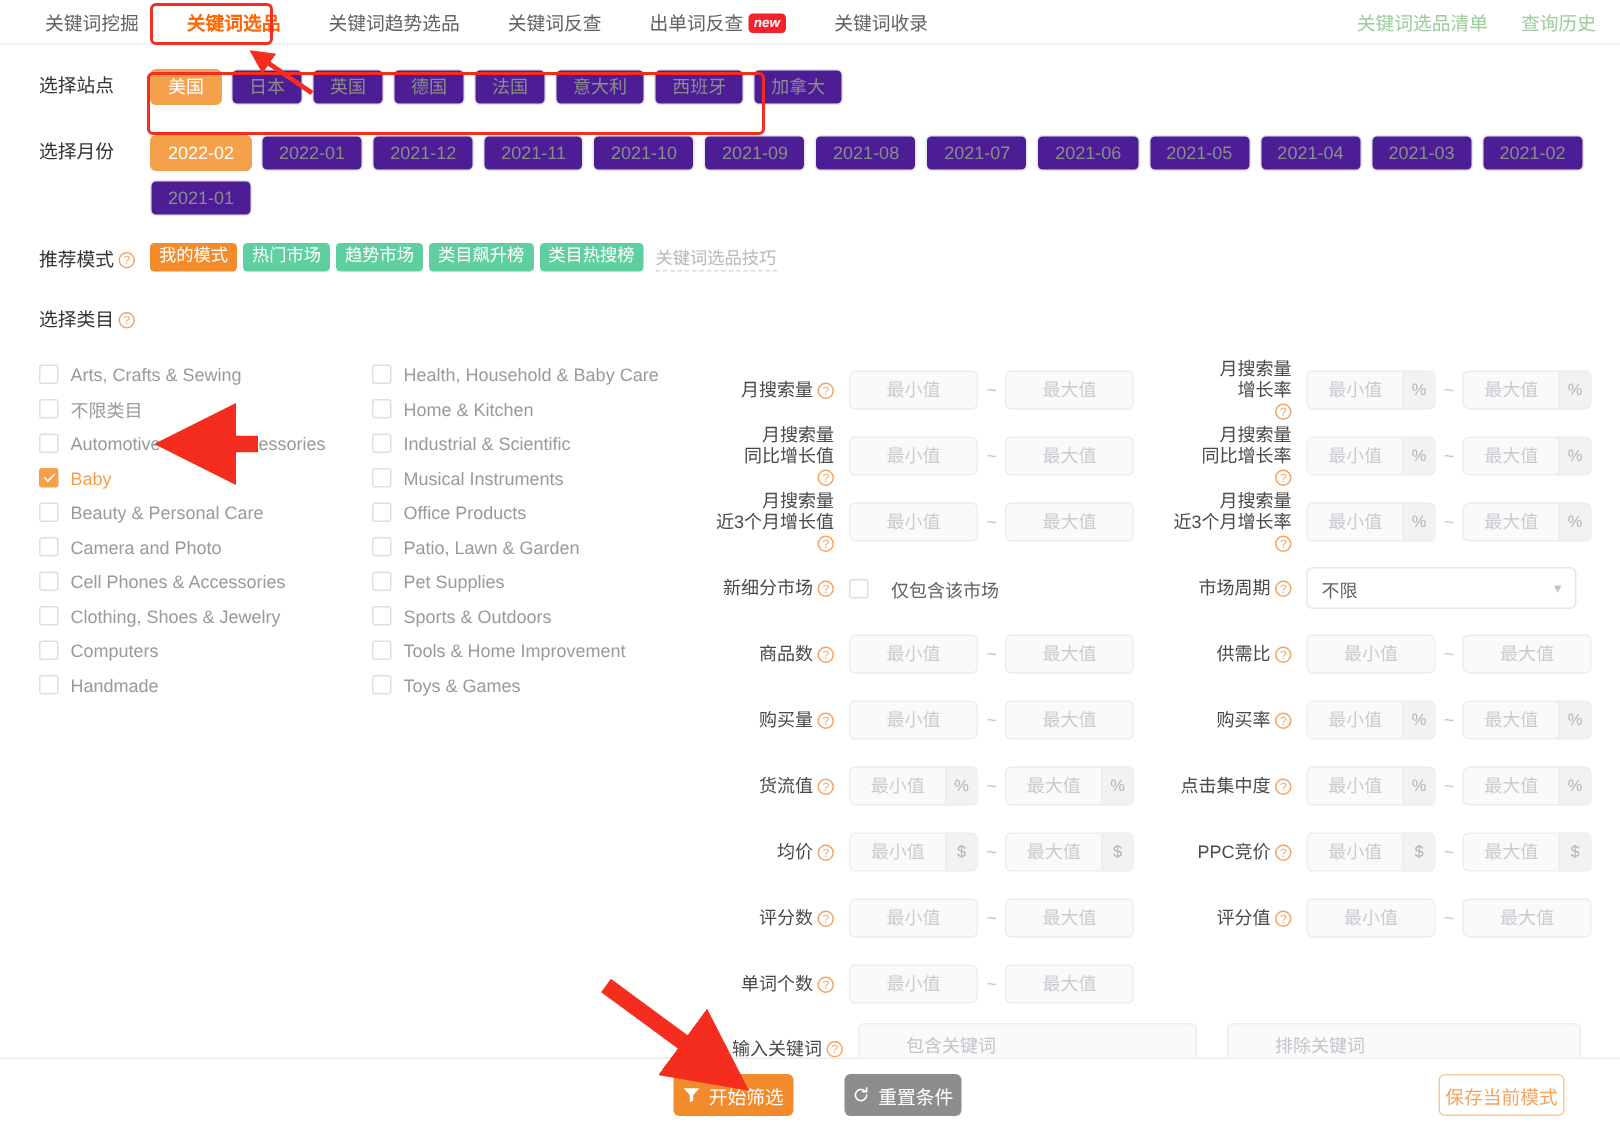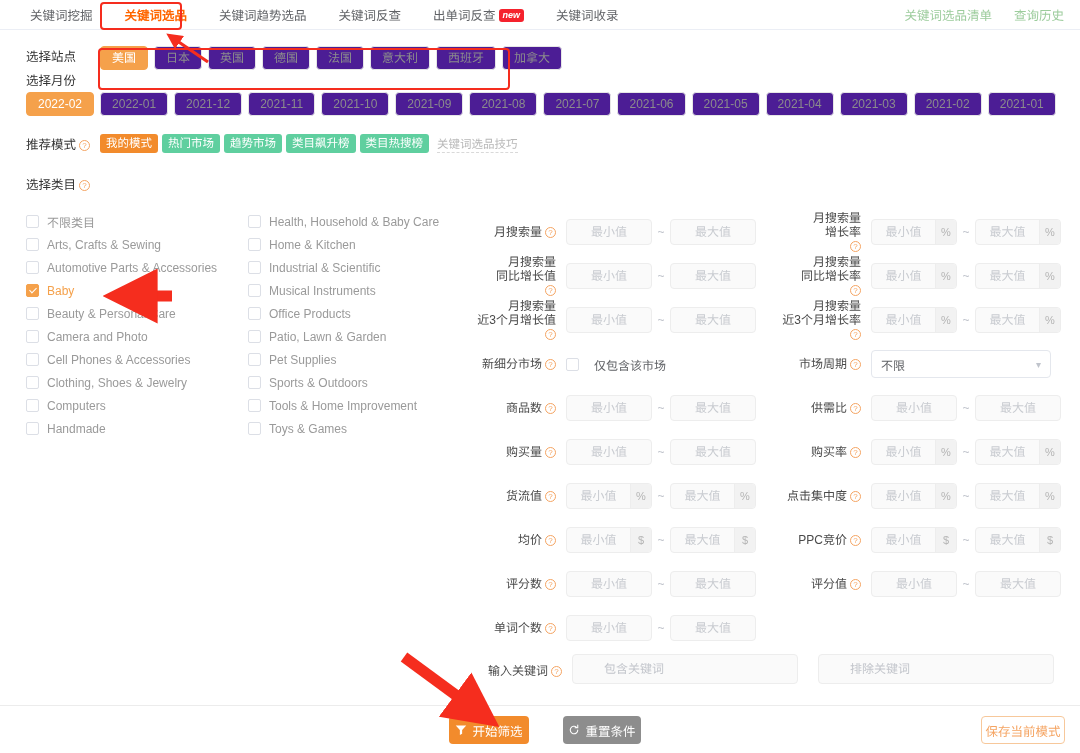--- a/index.html
+++ b/index.html
@@ -140,21 +140,21 @@
     border-top:1px solid #ececec; background:#fff;
   }
   .btn{
     position:absolute; top:10px; height:28px; border-radius:4px;
     display:flex; align-items:center; justify-content:center;
     gap:5px; font-size:12.5px; cursor:pointer; white-space:nowrap;
   }
   .btn-primary{ left:449px; width:80px; background:#f28b2c; color:#fff; }
   .btn-reset{ left:563px; width:78px; background:#8d8d8d; color:#fff; }
   .btn-save{
-    left:981px; width:84px; background:#fff; color:#f5a462;
+    left:959px; width:84px; background:#fff; color:#f5a462;
     border:1px solid #f7c89b;
   }
 
   
   .anno{ position:absolute; pointer-events:none; }
   .box-red{ border:2.5px solid #f52d1e; border-radius:4px; }
 </style>
 </head>
 <body>
 
@@ -180,21 +180,21 @@
       <div class="chip">日本</div>
       <div class="chip">英国</div>
       <div class="chip">德国</div>
       <div class="chip">法国</div>
       <div class="chip">意大利</div>
       <div class="chip">西班牙</div>
       <div class="chip">加拿大</div>
     </div>
 </div>
 
-<div class="row" style="flex-direction:column;">
+<div class="row" style="margin-top:20px;">
   <div class="row-label">选择月份</div>
   <div class="chips" id="month-chips">
       <div class="chip active">2022-02</div>
       <div class="chip">2022-01</div>
       <div class="chip">2021-12</div>
       <div class="chip">2021-11</div>
       <div class="chip">2021-10</div>
       <div class="chip">2021-09</div>
       <div class="chip">2021-08</div>
       <div class="chip">2021-07</div>
@@ -226,25 +226,25 @@
     <span>选择类目</span><span class="qm">?</span>
   </div>
 </div>
 
 <div class="main" style="margin-top:6px;">
 
   <div class="cats">
     <div class="cat-col" id="cat-col-1">
         <div class="cat-item">
           <span class="cbx"></span>
+          <span class="cat-label">Arts, Crafts &amp; Sewing</span>
+        </div>
+        <div class="cat-item">
+          <span class="cbx"></span>
           <span class="cat-label">不限类目</span>
-        </div>
-        <div class="cat-item">
-          <span class="cbx"></span>
-          <span class="cat-label">Arts, Crafts &amp; Sewing</span>
         </div>
         <div class="cat-item">
           <span class="cbx"></span>
           <span class="cat-label">Automotive Parts &amp; Accessories</span>
         </div>
         <div class="cat-item sel">
           <span class="cbx checked"></span>
           <span class="cat-label">Baby</span>
         </div>
         <div class="cat-item">

